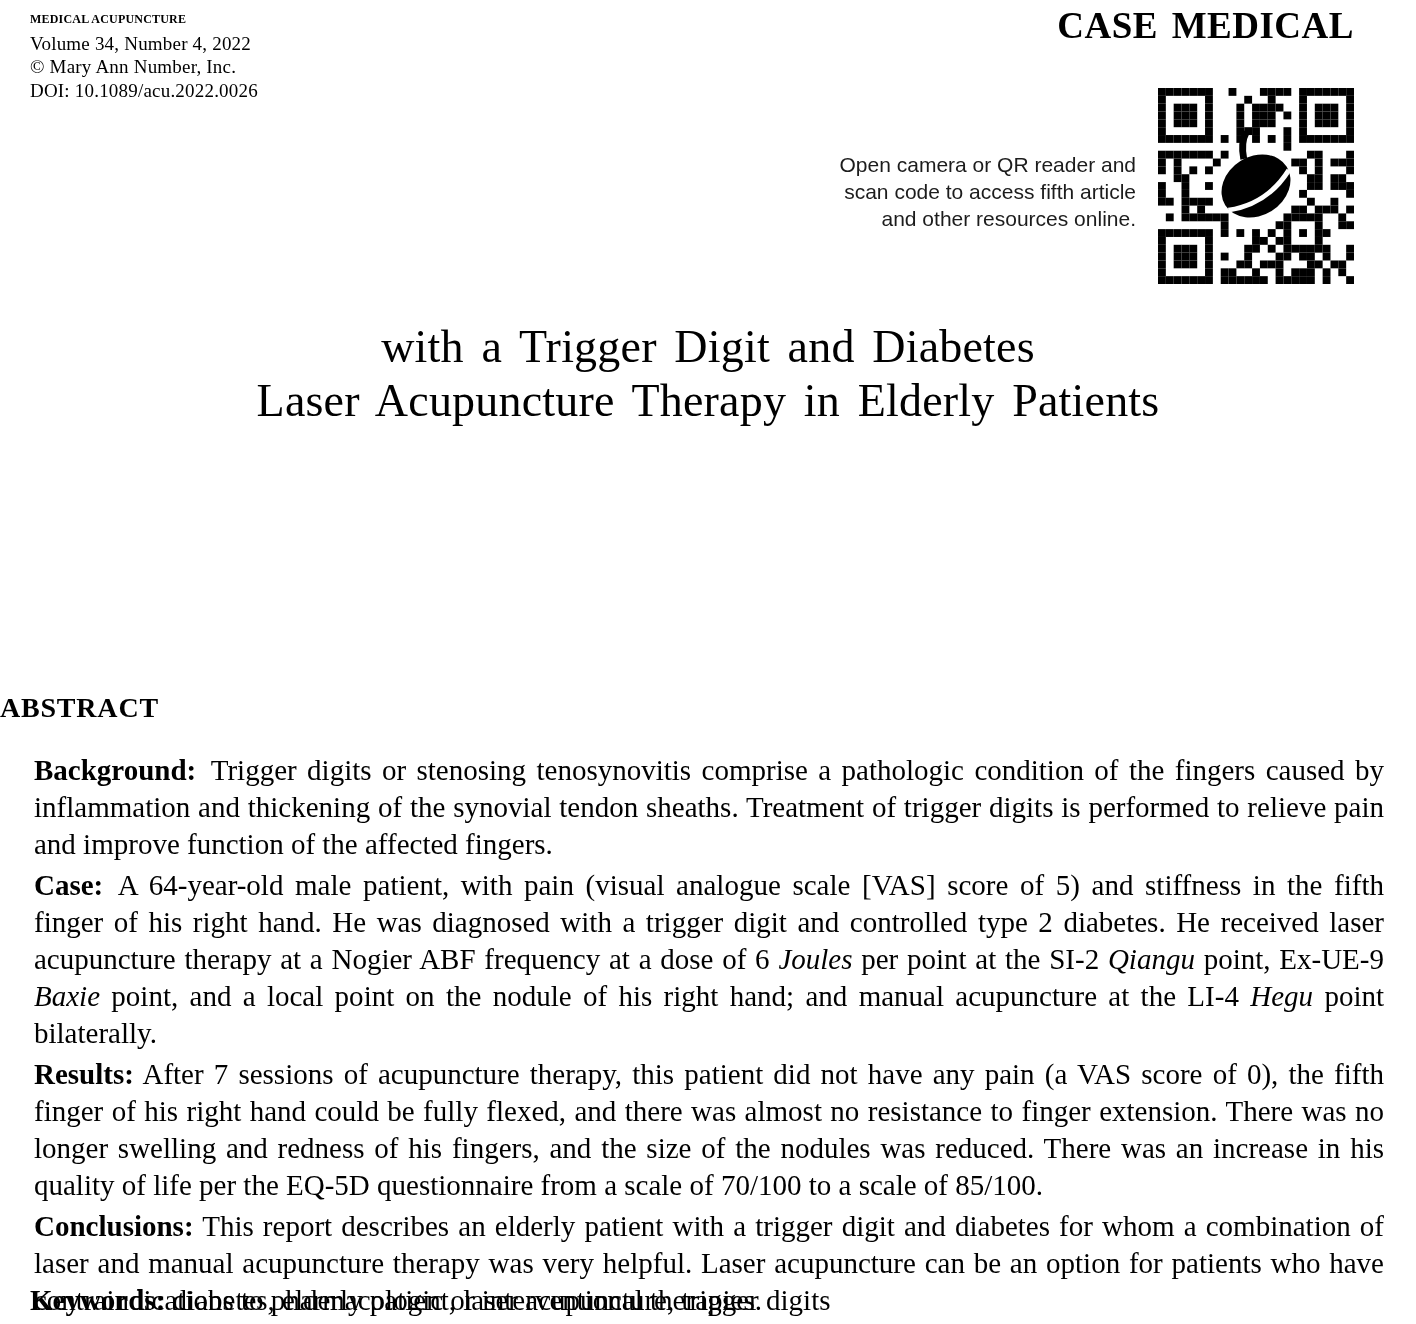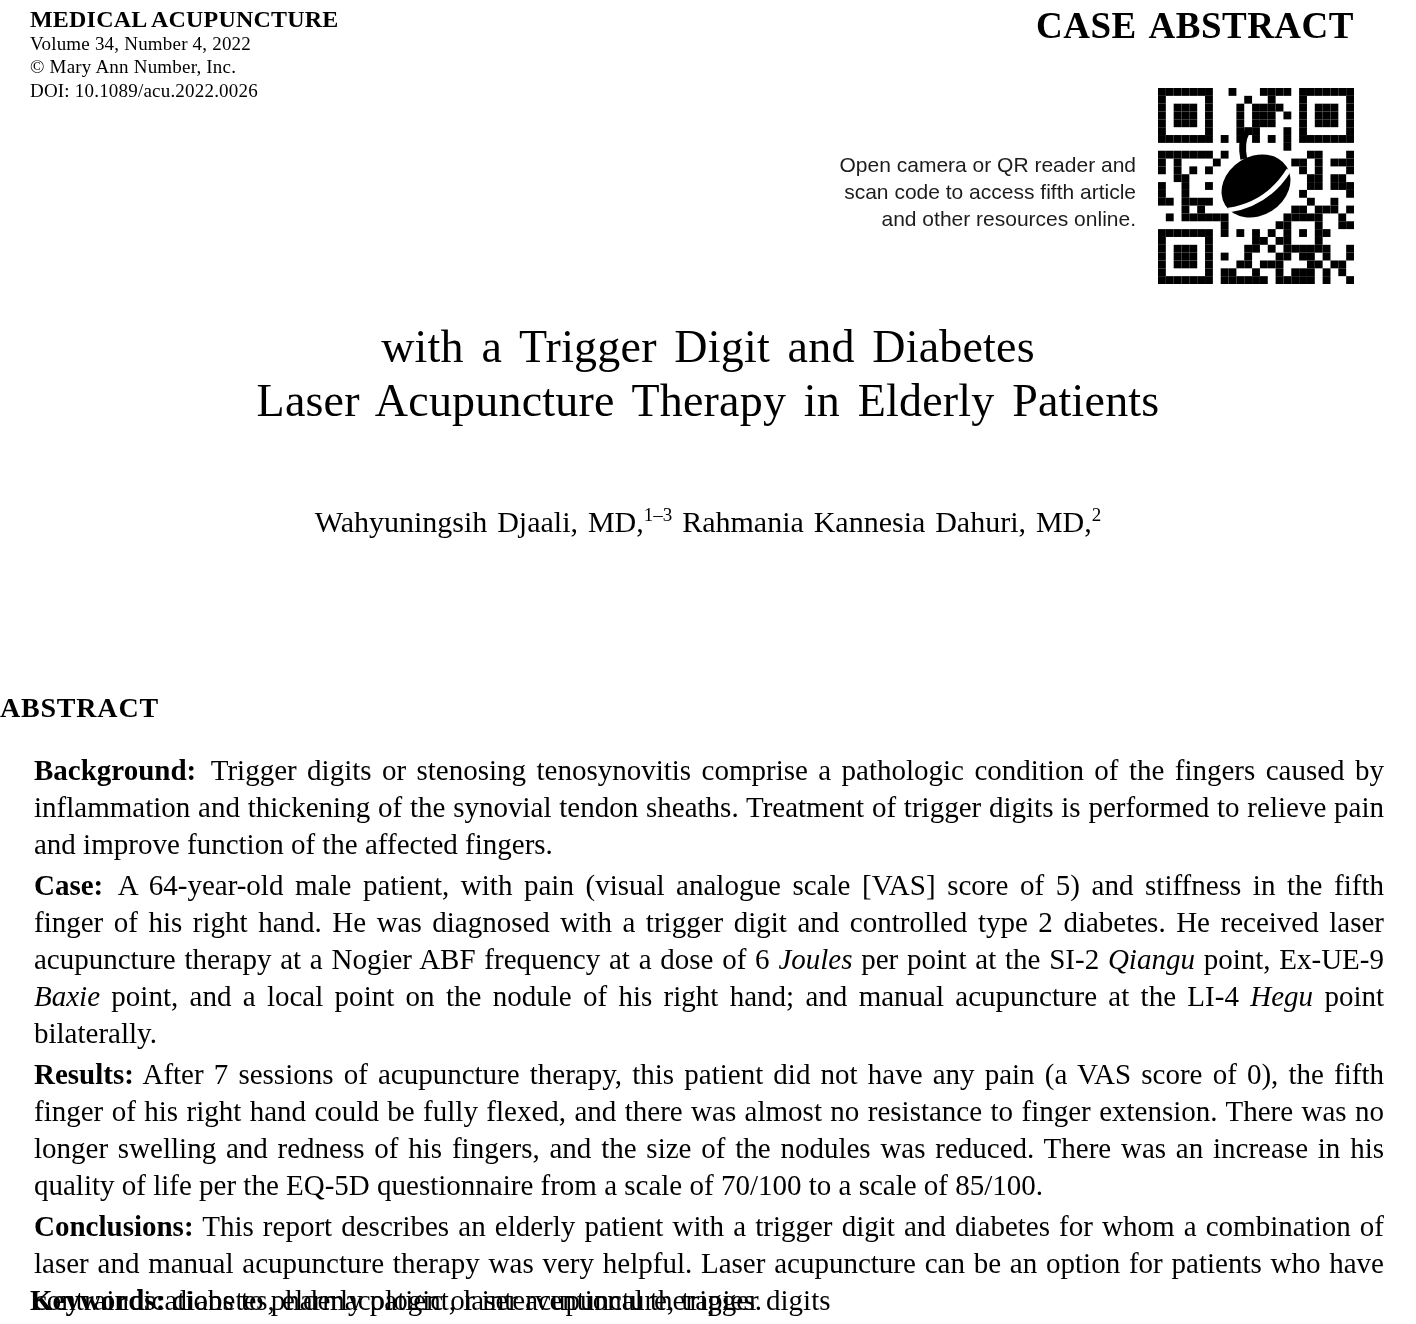--- a/index.html
+++ b/index.html
@@ -10,21 +10,21 @@
     font-family: "Liberation Serif", serif;
     position: relative;
     overflow: hidden;
   }
 
   .journal-header {
     position: absolute; left: 30px; top: 8px;
     font-size: 19px; line-height: 23.5px;
     letter-spacing: 0.2px;
   }
-  .journal-name { font-weight: bold; font-size: 24px; }
+  .journal-name { font-weight: bold; font-size: 12px; }
 
   .case-reports-banner {
     position: absolute; top: 4px; right: 62px;
     font-size: 37px; font-weight: bold;
     letter-spacing: 0.5px;
     word-spacing: 4px;
   }
 
   .qr-row {
     position: absolute; top: 88px; right: 62px;
@@ -84,21 +84,21 @@
 </head>
 <body>
 
 <div class="journal-header">
   <div class="journal-name">MEDICAL ACUPUNCTURE</div>
   <div>Volume 34, Number 4, 2022</div>
   <div>© Mary Ann Number, Inc.</div>
   <div>DOI: 10.1089/acu.2022.0026</div>
 </div>
 
-<div class="case-reports-banner">CASE ABSTRACT</div>
+<div class="case-reports-banner">CASE MEDICAL</div>
 
 <div class="qr-row">
   <div class="qr-caption">
     <div>Open camera or QR reader and</div>
     <div>scan code to access fifth article</div>
     <div>and other resources online.</div>
   </div>
   <div class="qr-code" id="qr-code">
       <svg width="196" height="196" viewBox="0 0 200 200" xmlns="http://www.w3.org/2000/svg">
         <rect width="200" height="200" fill="#fff"></rect>
@@ -382,21 +382,20 @@
       </svg>
     </div>
 </div>
 
 <div class="article-title">
   <div>with a Trigger Digit and Diabetes</div>
   <div>Laser Acupuncture Therapy in Elderly Patients</div>
 </div>
 
 <div class="authors" id="author-lines">
-    <div>Wahyuningsih Djaali, MD,<sup>1–3</sup> Rahmania Kannesia Dahuri, MD,<sup>2</sup></div>
   </div>
 
 <div class="abstract-heading">ABSTRACT</div>
 
 <div class="abstract-body" id="abstract-body">
     <p><b>Background:</b> Trigger digits or stenosing tenosynovitis comprise a pathologic condition of the fingers caused by inflammation and thickening of the synovial tendon sheaths. Treatment of trigger digits is performed to relieve pain and improve function of the affected fingers.</p>
     <p><b>Case:</b> A 64-year-old male patient, with pain (visual analogue scale [VAS] score of 5) and stiffness in the fifth finger of his right hand. He was diagnosed with a trigger digit and controlled type 2 diabetes. He received laser acupuncture therapy at a Nogier ABF frequency at a dose of 6 <i>Joules</i> per point at the SI-2 <i>Qiangu</i> point, Ex-UE-9 <i>Baxie</i> point, and a local point on the nodule of his right hand; and manual acupuncture at the LI-4 <i>Hegu</i> point bilaterally.</p>
     <p><b>Results:</b> After 7 sessions of acupuncture therapy, this patient did not have any pain (a VAS score of 0), the fifth finger of his right hand could be fully flexed, and there was almost no resistance to finger extension. There was no longer swelling and redness of his fingers, and the size of the nodules was reduced. There was an increase in his quality of life per the EQ-5D questionnaire from a scale of 70/100 to a scale of 85/100.</p>
     <p><b>Conclusions:</b> This report describes an elderly patient with a trigger digit and diabetes for whom a combination of laser and manual acupuncture therapy was very helpful. Laser acupuncture can be an option for patients who have contraindications to pharmacologic or interventional therapies.</p>
   </div>

